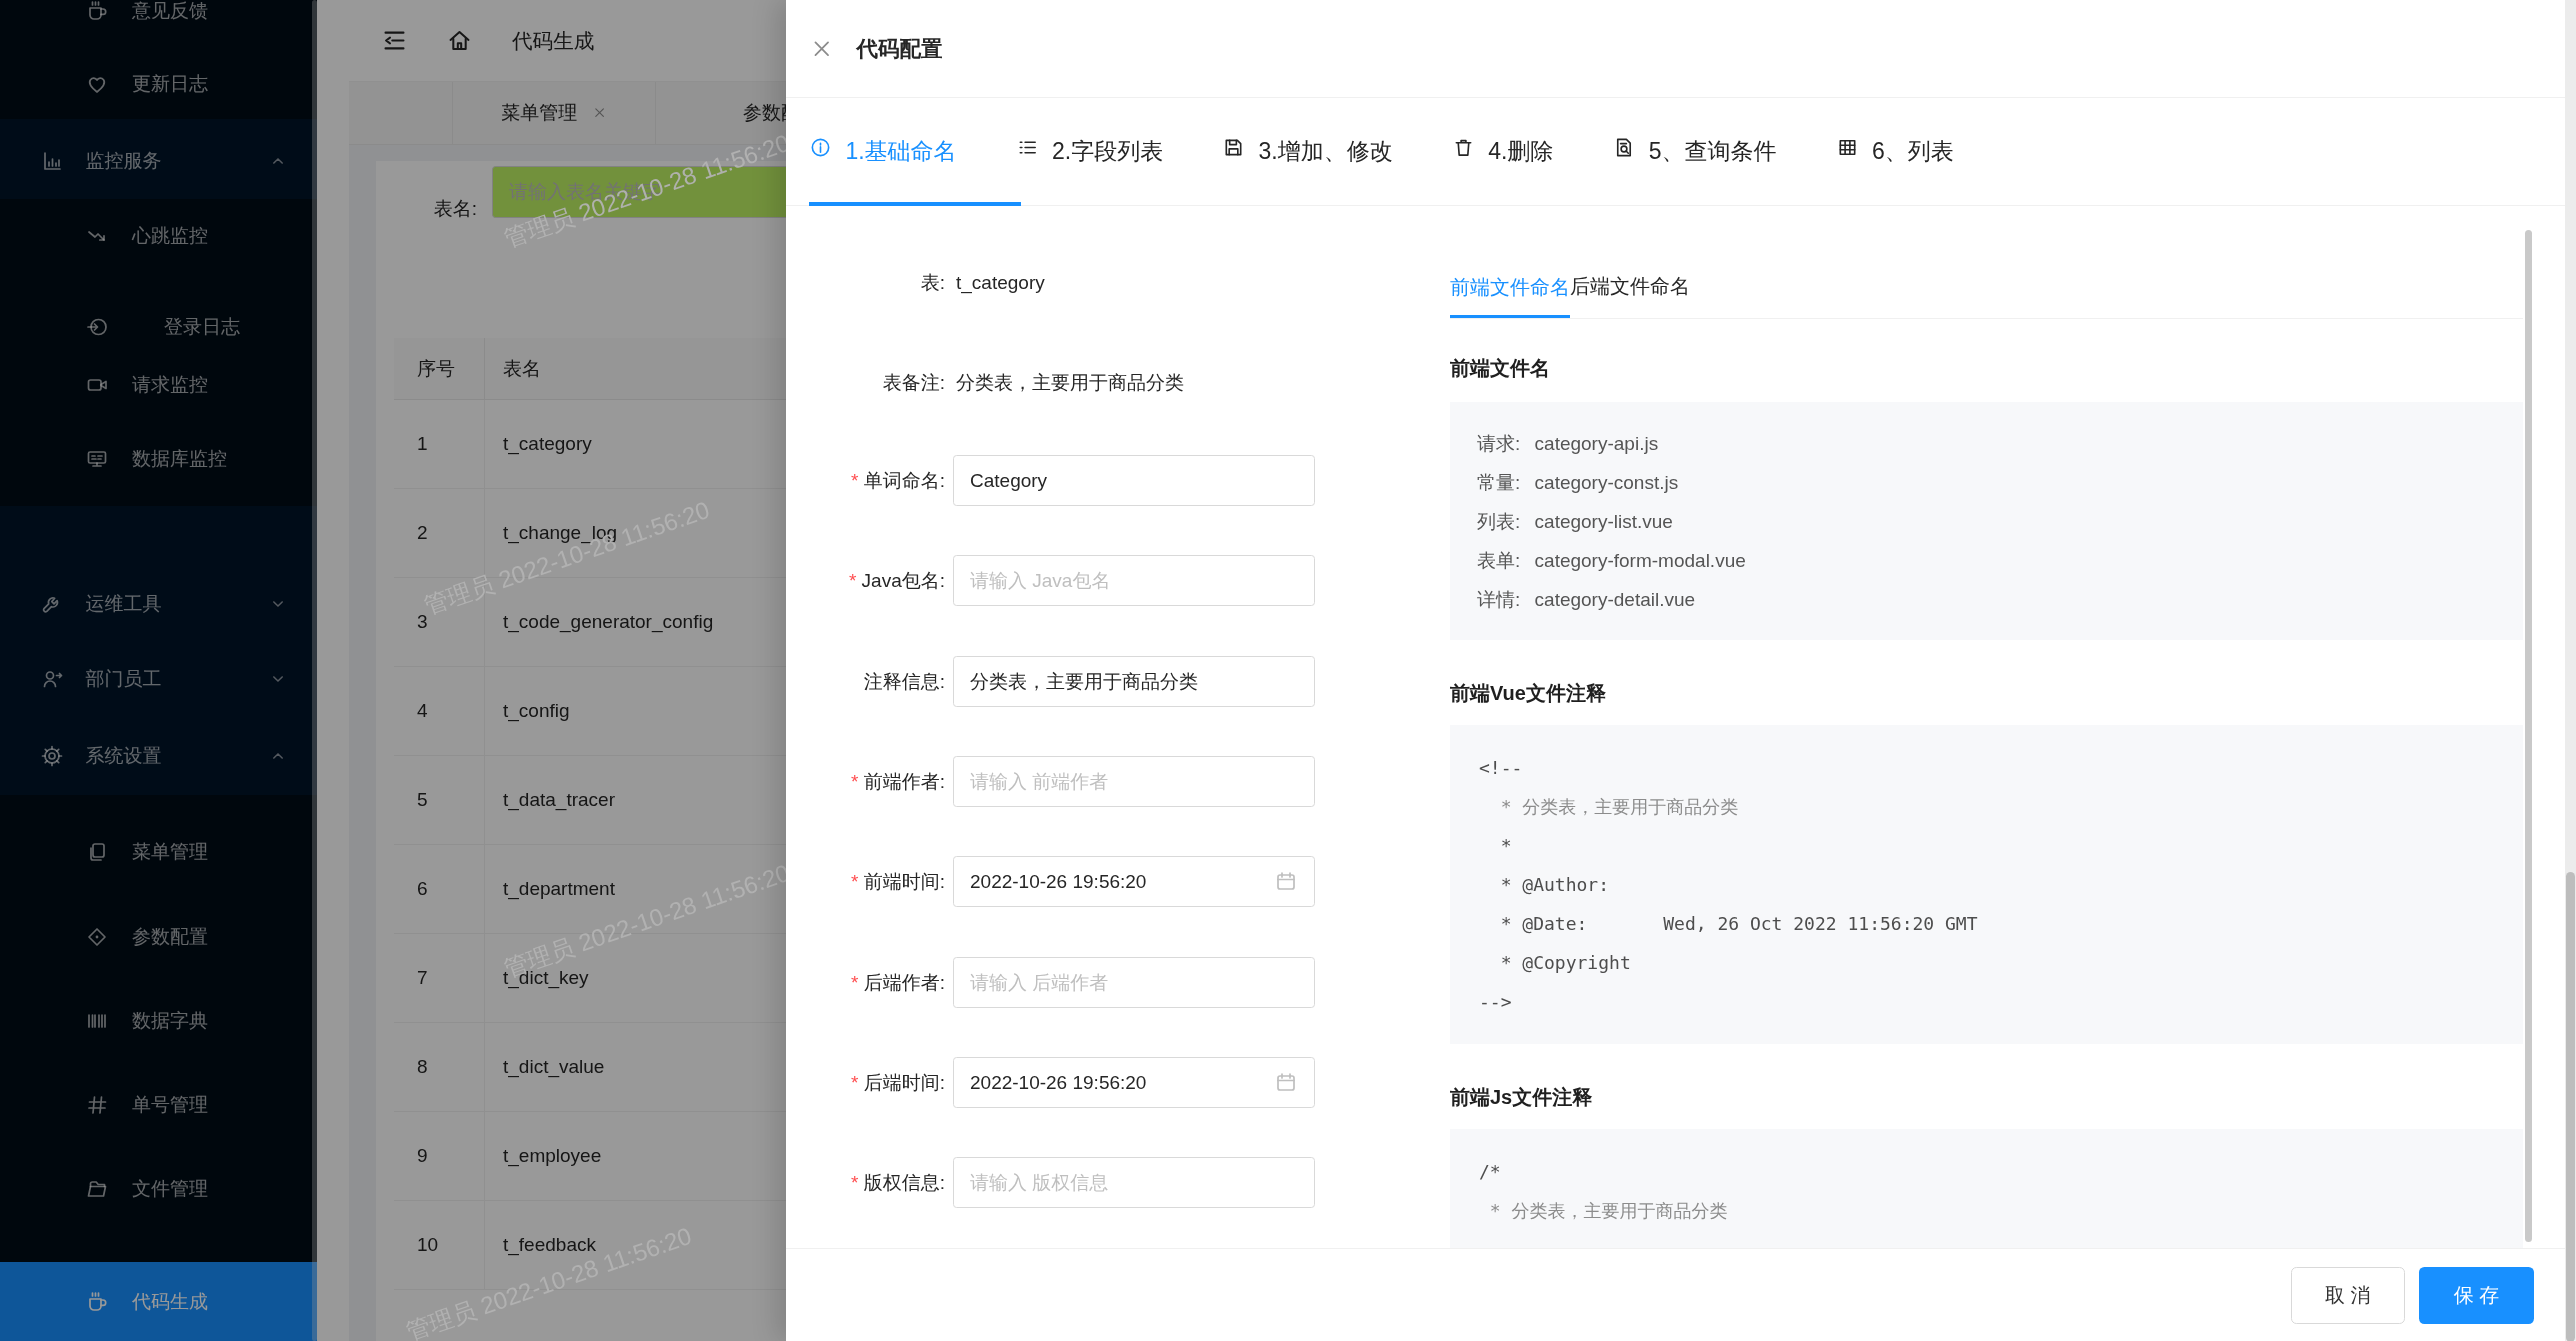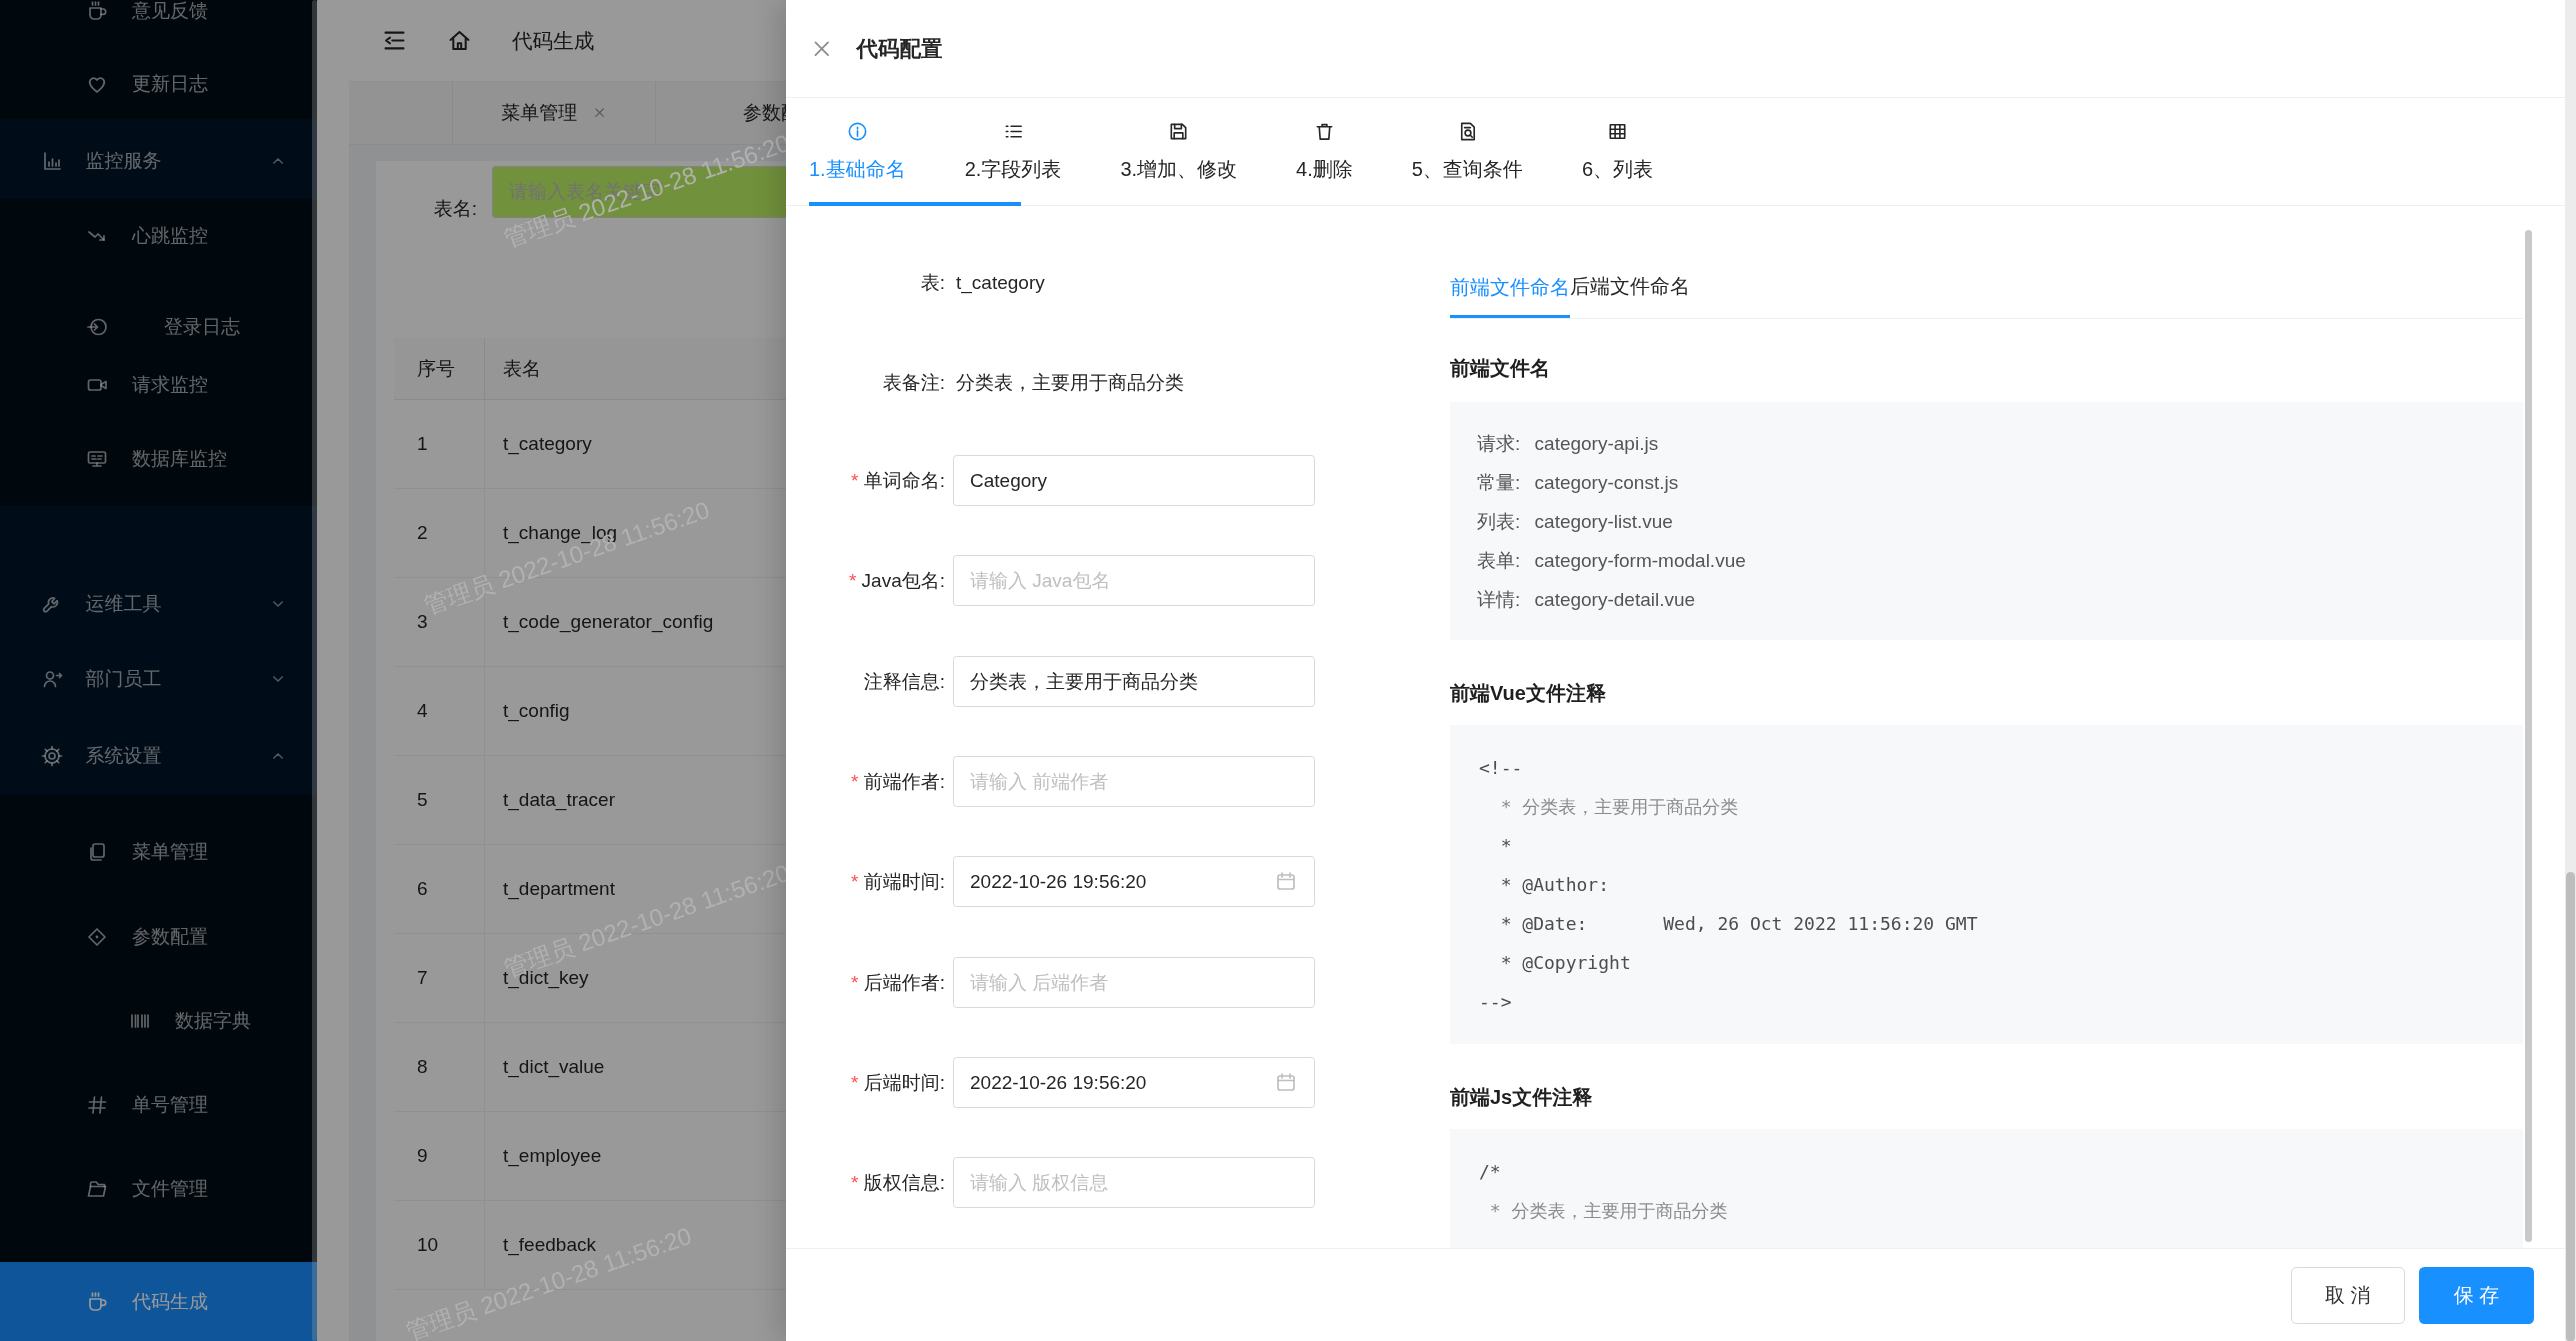--- a/index.html
+++ b/index.html
@@ -63,21 +63,21 @@
   
   .drawer{position:absolute;left:786px;top:0;right:0;height:100%;background:#fff;z-index:10;
           box-shadow:-9px 0 25px rgba(0,0,0,.15);}
   .d-head{height:97px;border-bottom:0.9px solid #f0f0f0;display:flex;align-items:center;}
   .d-close{margin-left:25px;width:21.5px;height:21.5px;color:#8c8c8c;cursor:pointer;}
   .d-close svg{stroke:currentColor;stroke-width:2;stroke-linecap:round;}
   .d-title{margin-left:24px;font-size:21.5px;color:#262626;font-weight:600;text-align:center;}
 
   .d-steps{position:relative;height:107px;border-bottom:0.9px solid #f0f0f0;display:flex;
            align-items:center;padding-left:23px;}
-  .step{display:flex;align-items:center;gap:13.4px;font-size:20px;color:#262626;margin-right:59px;cursor:pointer;flex-direction:column;}
+  .step{display:flex;gap:13.4px;font-size:23px;color:#262626;margin-right:59px;cursor:pointer;}
   .step .s-icn{width:23px;height:23px;}
   .step.active{color:#1890ff;}
   .inkbar{position:absolute;left:23px;bottom:-0.9px;width:212px;height:3.6px;background:#1890ff;}
 
   .d-body{position:absolute;left:0;top:204px;right:0;bottom:93px;overflow:hidden;}
 
   
   .form-col{position:absolute;left:0;top:0;width:663px;height:100%;}
   .frm-row{position:absolute;left:0;width:100%;height:51px;}
   .f-label{position:absolute;left:0;width:159px;text-align:right;font-size:19px;color:#262626;line-height:51px;white-space:nowrap;}
@@ -253,21 +253,21 @@
   </div>
   <div class="sb-item" style="top:900px;">
     <span class="icn">
         <svg viewBox="0 0 24 24">
           <path d="M12 4l8 8-8 8-8-8z"></path>
           <circle cx="12" cy="12" r="1.4" fill="currentColor" stroke="none"></circle>
         </svg>
       </span>
     <span class="lbl">参数配置</span>
   </div>
-  <div class="sb-item" style="top:984px;padding-left:43px;">
+  <div class="sb-item" style="top:984px;">
     <span class="icn">
         <svg viewBox="0 0 24 24">
           <path d="M4 6v12M7.5 6v12M10 6v12M14 6v12M17 6v12M20 6v12"></path>
         </svg>
       </span>
     <span class="lbl">数据字典</span>
   </div>
   <div class="sb-item" style="top:1068px;">
     <span class="icn">
         <svg viewBox="0 0 24 24">

